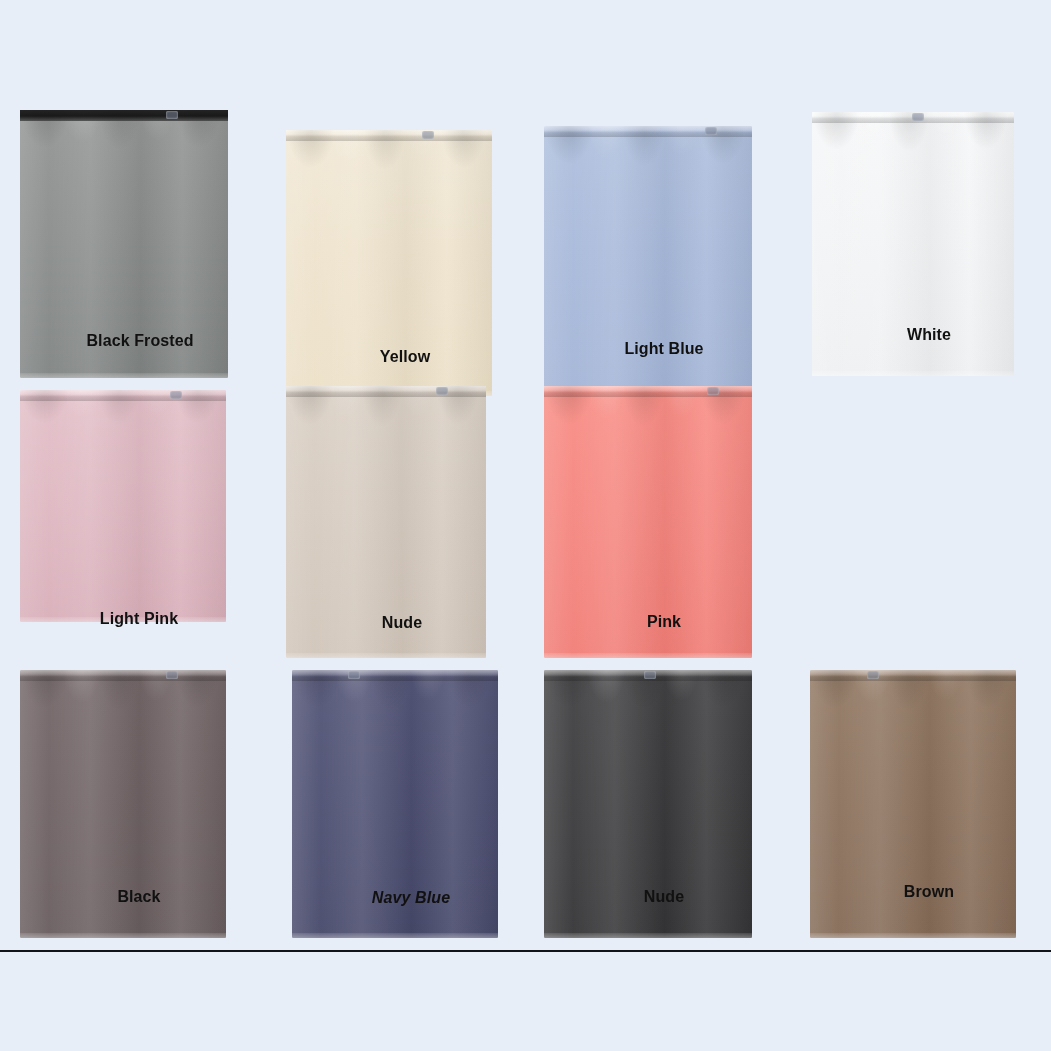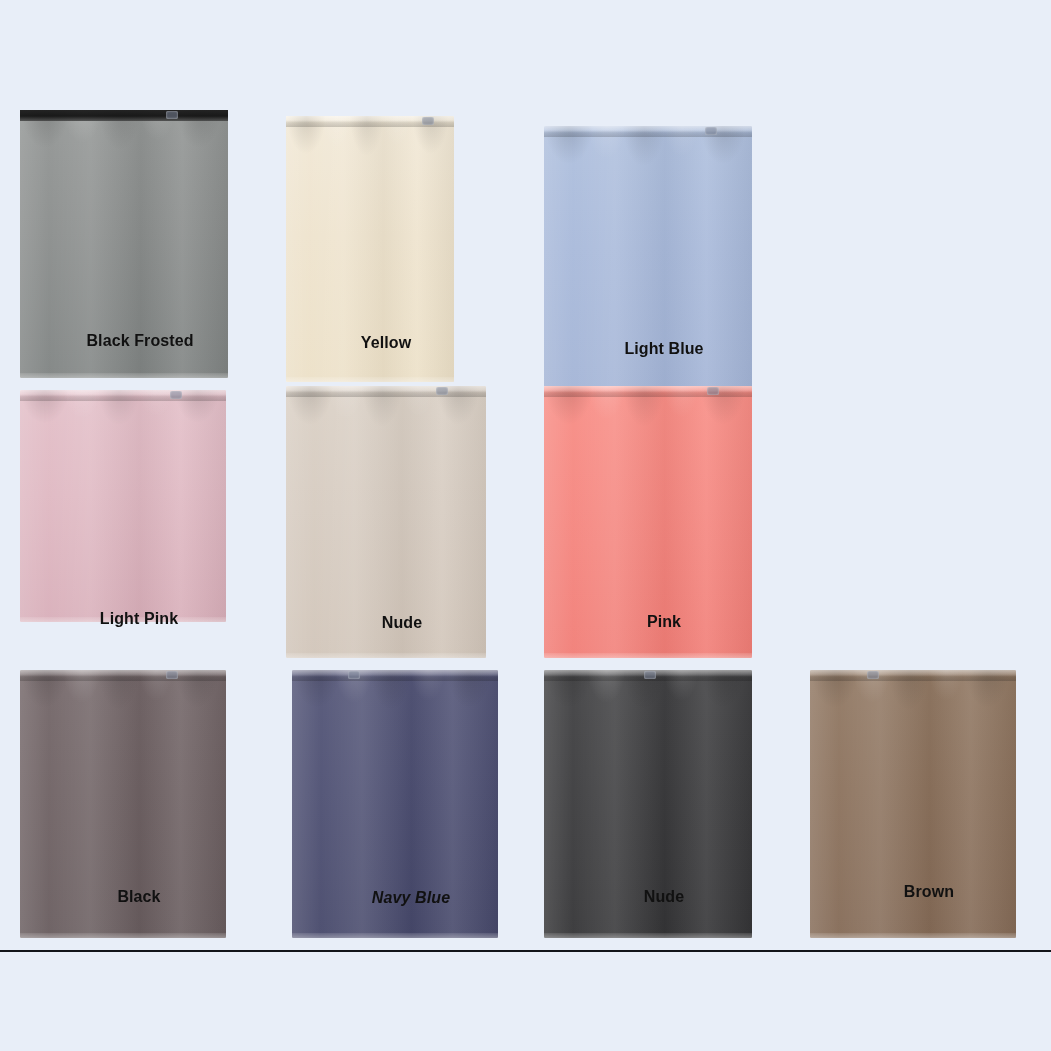--- a/index.html
+++ b/index.html
@@ -157,21 +157,21 @@
           <div class="bag-body" style="background: linear-gradient(rgb(146, 149, 148) 0%, rgb(138, 141, 140) 45%, rgb(127, 131, 130) 100%);"></div>
           <div class="bag-sheen"></div>
           <div class="bag-crinkle"></div>
           <div class="zipper dark">
             <div class="zip-slider" style="left: 146px;"></div>
           </div>
           <div class="bag-bottom"></div>
         </div>
         <div class="label" style="top: 222px; color: rgb(17, 17, 17);">Black Frosted</div>
       </div>
-      <div class="cell" style="left: 286px; top: 116px; width: 168px; height: 266px;">
+      <div class="cell" style="left: 286px; top: 130px; width: 206px; height: 266px;">
         <div class="bag">
           <div class="bag-body" style="background: linear-gradient(rgb(241, 232, 214) 0%, rgb(238, 227, 205) 45%, rgb(236, 224, 199) 100%);"></div>
           <div class="bag-sheen"></div>
           <div class="bag-crinkle"></div>
           <div class="zipper">
             <div class="zip-slider" style="left: 136px;"></div>
           </div>
           <div class="bag-bottom"></div>
         </div>
         <div class="label" style="top: 218px; color: rgb(17, 17, 17);">Yellow</div>
@@ -180,20 +180,32 @@
         <div class="bag">
           <div class="bag-body" style="background: linear-gradient(rgb(174, 191, 221) 0%, rgb(168, 185, 218) 45%, rgb(163, 180, 214) 100%);"></div>
           <div class="bag-sheen"></div>
           <div class="bag-crinkle"></div>
           <div class="zipper">
             <div class="zip-slider" style="left: 161px;"></div>
           </div>
           <div class="bag-bottom"></div>
         </div>
         <div class="label" style="top: 214px; color: rgb(17, 17, 17);">Light Blue</div>
+      </div>
+      <div class="cell" style="left: 812px; top: 112px; width: 202px; height: 264px;">
+        <div class="bag">
+          <div class="bag-body" style="background: linear-gradient(rgb(246, 247, 248) 0%, rgb(242, 244, 245) 45%, rgb(238, 240, 242) 100%);"></div>
+          <div class="bag-sheen"></div>
+          <div class="bag-crinkle"></div>
+          <div class="zipper">
+            <div class="zip-slider" style="left: 100px;"></div>
+          </div>
+          <div class="bag-bottom"></div>
+        </div>
+        <div class="label" style="top: 214px; color: rgb(17, 17, 17);">White</div>
       </div>
       <div class="cell" style="left: 20px; top: 390px; width: 206px; height: 232px;">
         <div class="bag">
           <div class="bag-body" style="background: linear-gradient(rgb(227, 191, 200) 0%, rgb(223, 184, 194) 45%, rgb(216, 174, 185) 100%);"></div>
           <div class="bag-sheen"></div>
           <div class="bag-crinkle"></div>
           <div class="zipper">
             <div class="zip-slider" style="left: 150px;"></div>
           </div>
           <div class="bag-bottom"></div>

